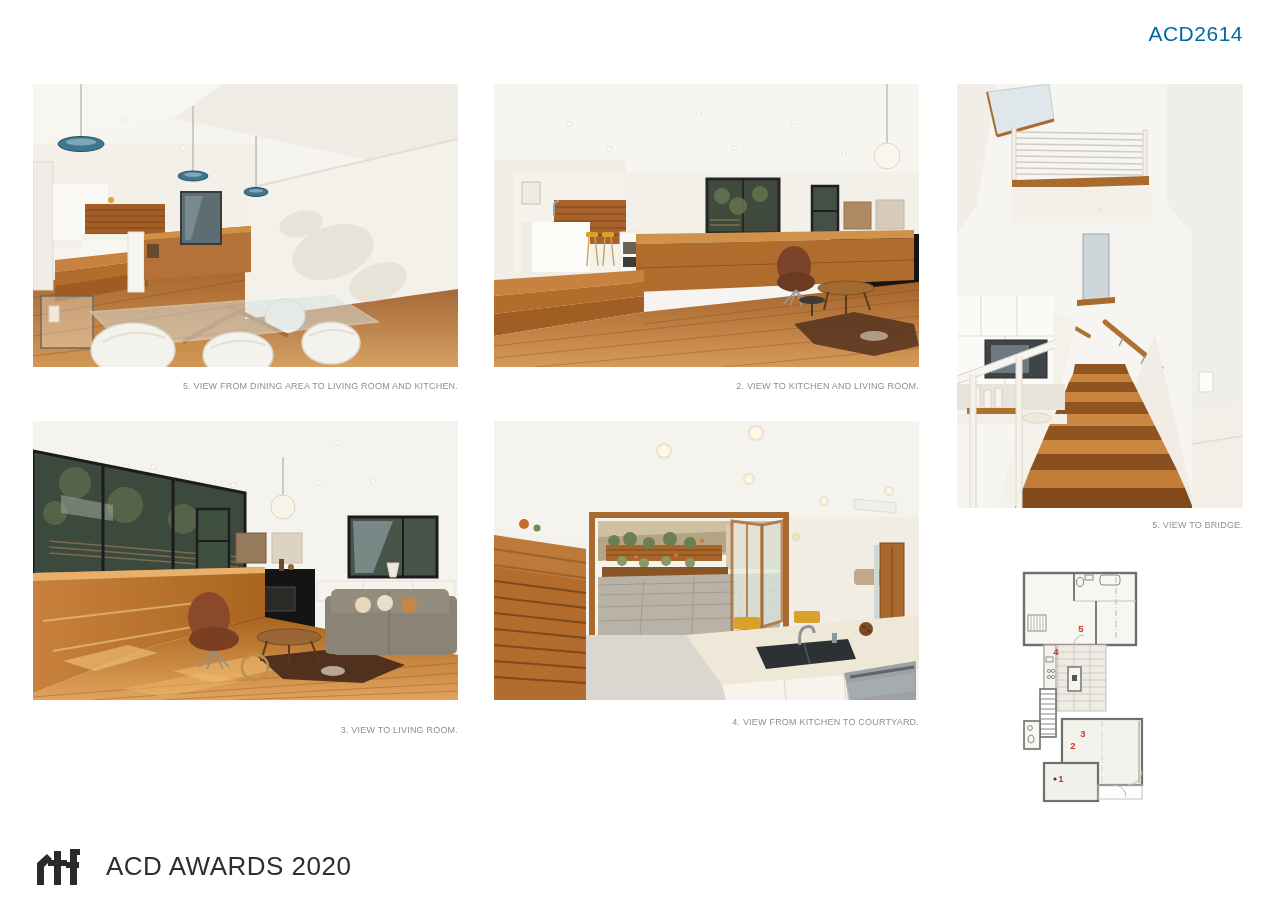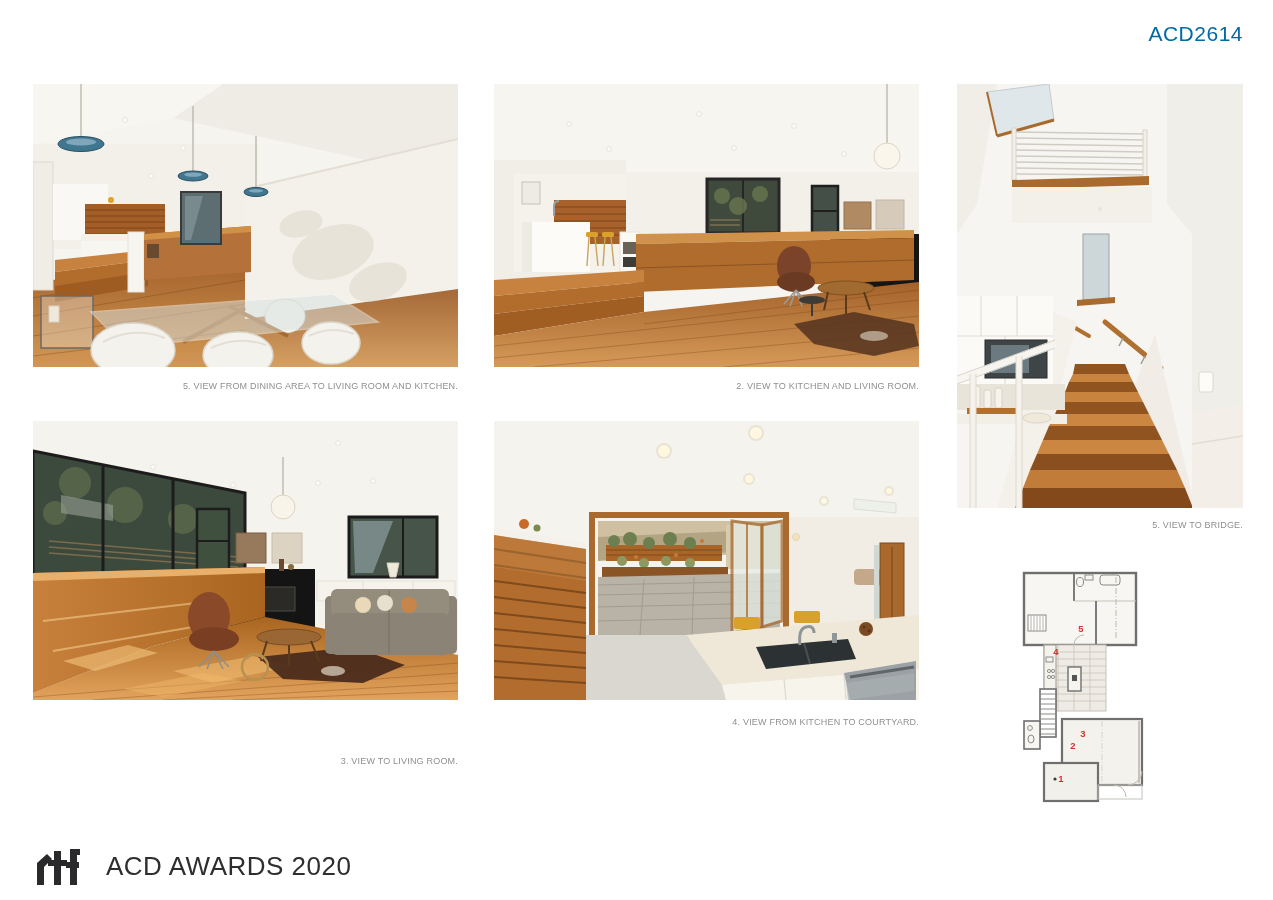--- a/index.html
+++ b/index.html
@@ -574,21 +574,21 @@
         <circle cx="375" cy="210" r="1.5" fill="#5a331a"></circle>
 
       <polygon points="350,252 422,240 422,279 356,279" fill="#9ba1a4"></polygon>
       <line x1="356" y1="256" x2="420" y2="246" stroke="#5f6568" stroke-width="3"></line>
       <polygon points="352,262 420,252 420,270 354,279" fill="#aab0b2" opacity=".7"></polygon>
     </svg>
   </div>
 
   <div class="caption" style="left:957px;top:520px;width:286px;">5. VIEW TO BRIDGE.</div>
 
-  <div class="caption" style="left:33px;top:756px;width:425px;">3. VIEW TO LIVING ROOM.</div>
+  <div class="caption" style="left:33px;top:725px;width:425px;">3. VIEW TO LIVING ROOM.</div>
   <div class="caption" style="left:494px;top:717px;width:425px;">4. VIEW FROM KITCHEN TO COURTYARD.</div>
 
   <div class="keymap">
     <svg viewBox="0 0 137 232">
 
       <rect x="6" y="2" width="112" height="72" fill="#f7f6f2" stroke="#6f6f6f" stroke-width="2.4"></rect>
       <line x1="56" y1="2" x2="56" y2="30" stroke="#6f6f6f" stroke-width="1.8"></line>
       <line x1="56" y1="30" x2="118" y2="30" stroke="#c6c2ba" stroke-width="1"></line>
       <line x1="98" y1="6" x2="98" y2="68" stroke="#bdb9b0" stroke-width="1" stroke-dasharray="6 2 1 2"></line>
       <line x1="78" y1="30" x2="78" y2="74" stroke="#6f6f6f" stroke-width="1.8"></line>

